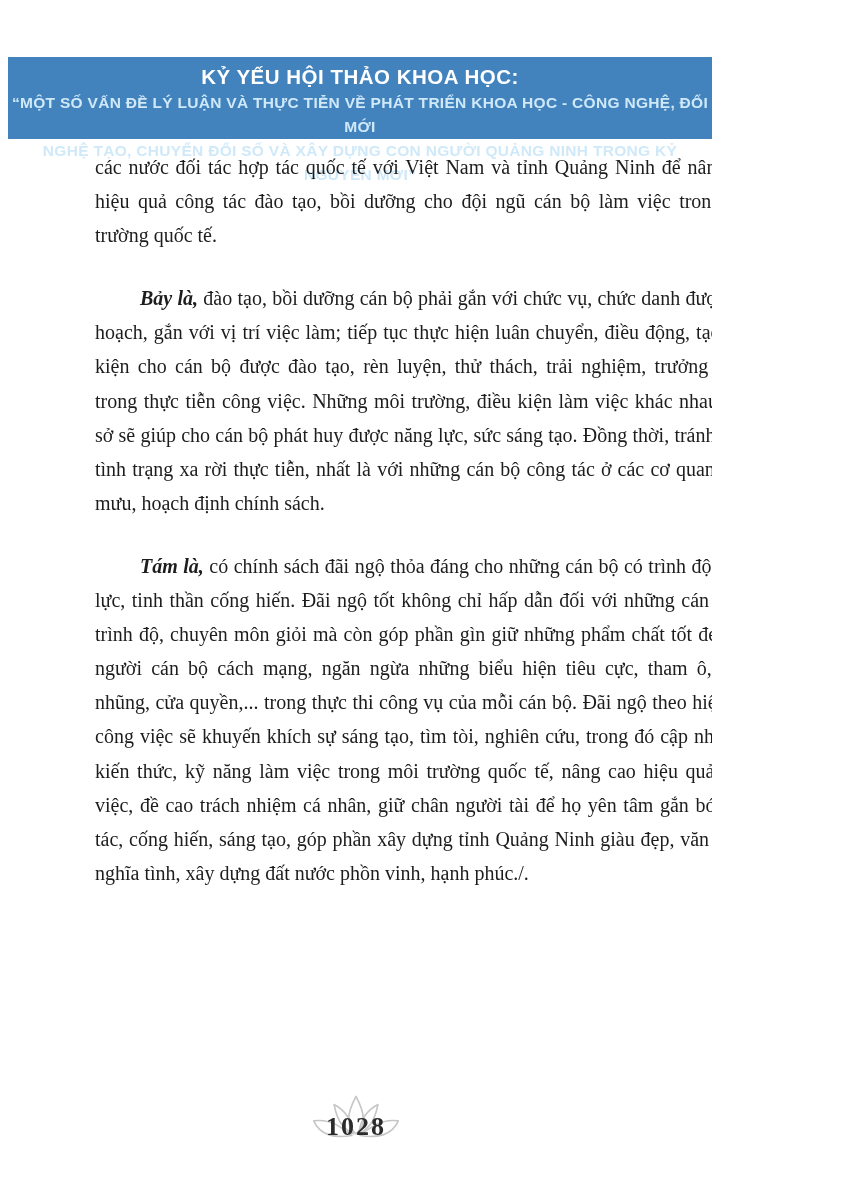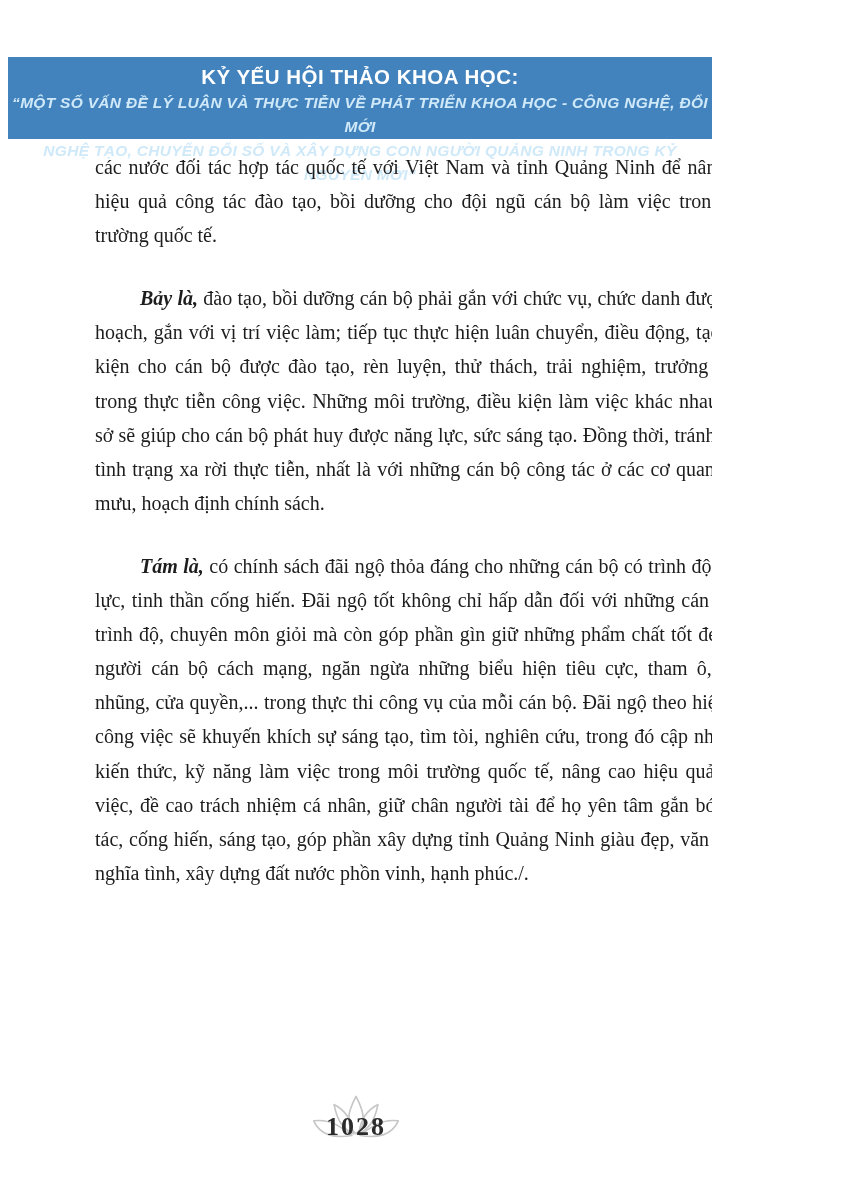--- a/index.html
+++ b/index.html
@@ -31,21 +31,20 @@
     font-weight: 700;
     letter-spacing: 0.5px;
     line-height: 29px;
   }
   .banner-subtitle {
     color: #cfe9f9;
     font-size: 15.5px;
     font-weight: 700;
     letter-spacing: 0.3px;
     line-height: 24px;
-    font-style: italic;
   }
   
   .body-text {
     position: absolute;
     top: 150px;
     left: 95px;
     width: 666px;
     color: #1d1d1d;
     font-size: 20px;
     line-height: 34.1px;

